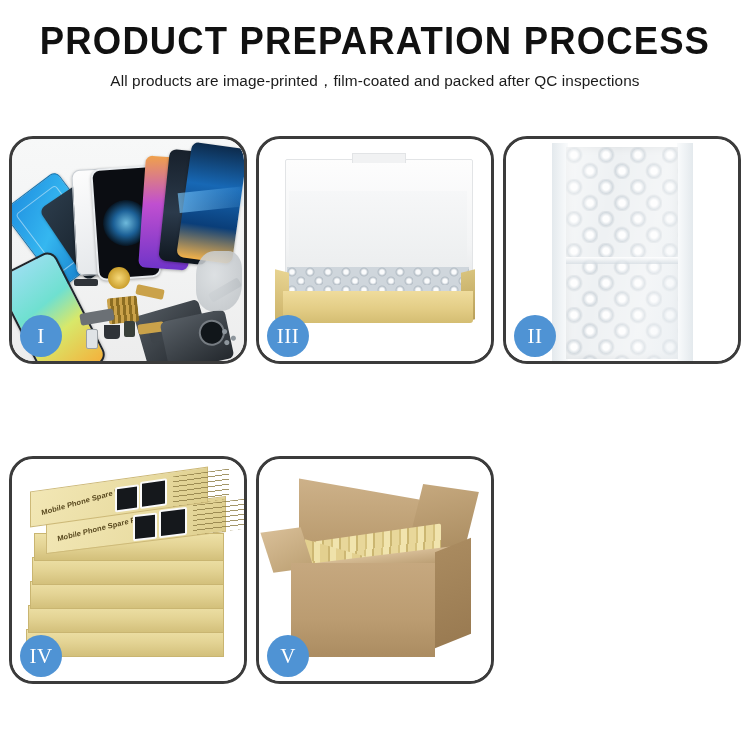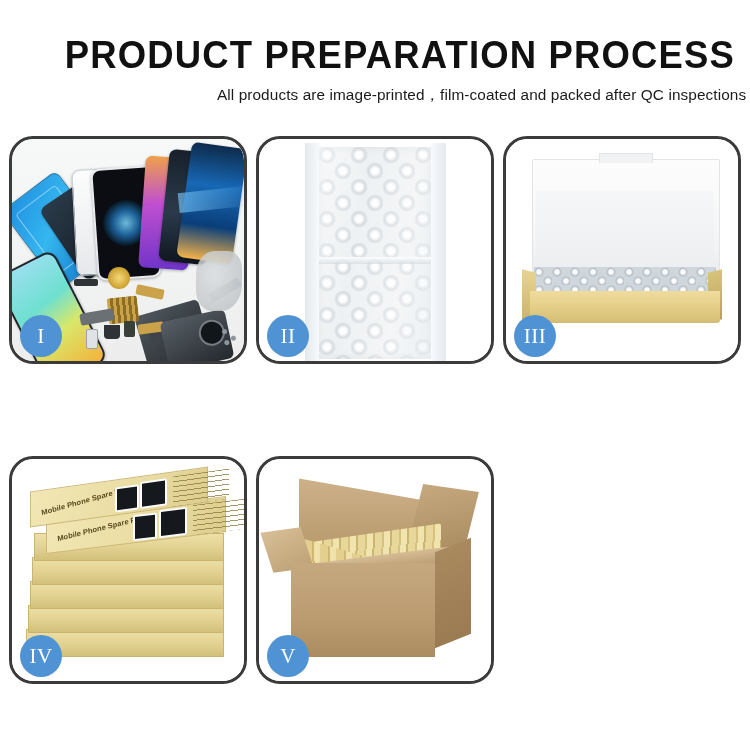--- a/index.html
+++ b/index.html
@@ -11,22 +11,22 @@
     width: 750px;
     height: 750px;
     font-family: "Liberation Sans", sans-serif;
     overflow: hidden;
     position: relative;
   }
 
   
   .header {
     width: 750px;
-    padding-top: 36px;
-    text-align: right;
+    padding-top: 22px;
+    text-align: center;
   }
   .page-title {
     font-family: "Liberation Sans", sans-serif;
     font-size: 38px;
     font-weight: bold;
     color: #111111;
     letter-spacing: 1.2px;
     line-height: 1.05;
     transform: scaleX(0.96);
     margin: 0;
@@ -395,40 +395,40 @@
       <div class="part p-cam"></div>
       <div class="part p-screws"></div>
       <div class="part p-tool"></div>
       <div class="part p-hand"></div>
     </div>
     <div class="badge">I</div>
   </div>
 
   <div class="card">
     <div class="card-stage">
-      <div class="c2-bg"></div>
-      <div class="bubble-edge-l"></div>
-      <div class="bubble-edge-r"></div>
-      <div class="bubble-sheet"></div>
-      <div class="bubble-seam"></div>
-    </div>
-    <div class="badge">II</div>
-  </div>
-
-  <div class="card">
-    <div class="card-stage">
       <div class="c3-bg"></div>
       <div class="b3-lid"></div>
       <div class="b3-innerwall"></div>
       <div class="b3-bubbles"></div>
       <div class="b3-leftflap"></div>
       <div class="b3-rightflap"></div>
       <div class="b3-front"></div>
     </div>
     <div class="badge">III</div>
+  </div>
+
+  <div class="card">
+    <div class="card-stage">
+      <div class="c2-bg"></div>
+      <div class="bubble-edge-l"></div>
+      <div class="bubble-edge-r"></div>
+      <div class="bubble-sheet"></div>
+      <div class="bubble-seam"></div>
+    </div>
+    <div class="badge">II</div>
   </div>
 
   <div class="card">
     <div class="card-stage">
       <div class="c4-bg"></div>
       <div class="stack">
 
         <div class="sbox" style="left:10px; top:156px; width:196px; height:26px;"></div>
         <div class="sbox" style="left:12px; top:132px; width:194px; height:26px;"></div>
         <div class="sbox" style="left:14px; top:108px; width:192px; height:26px;"></div>

